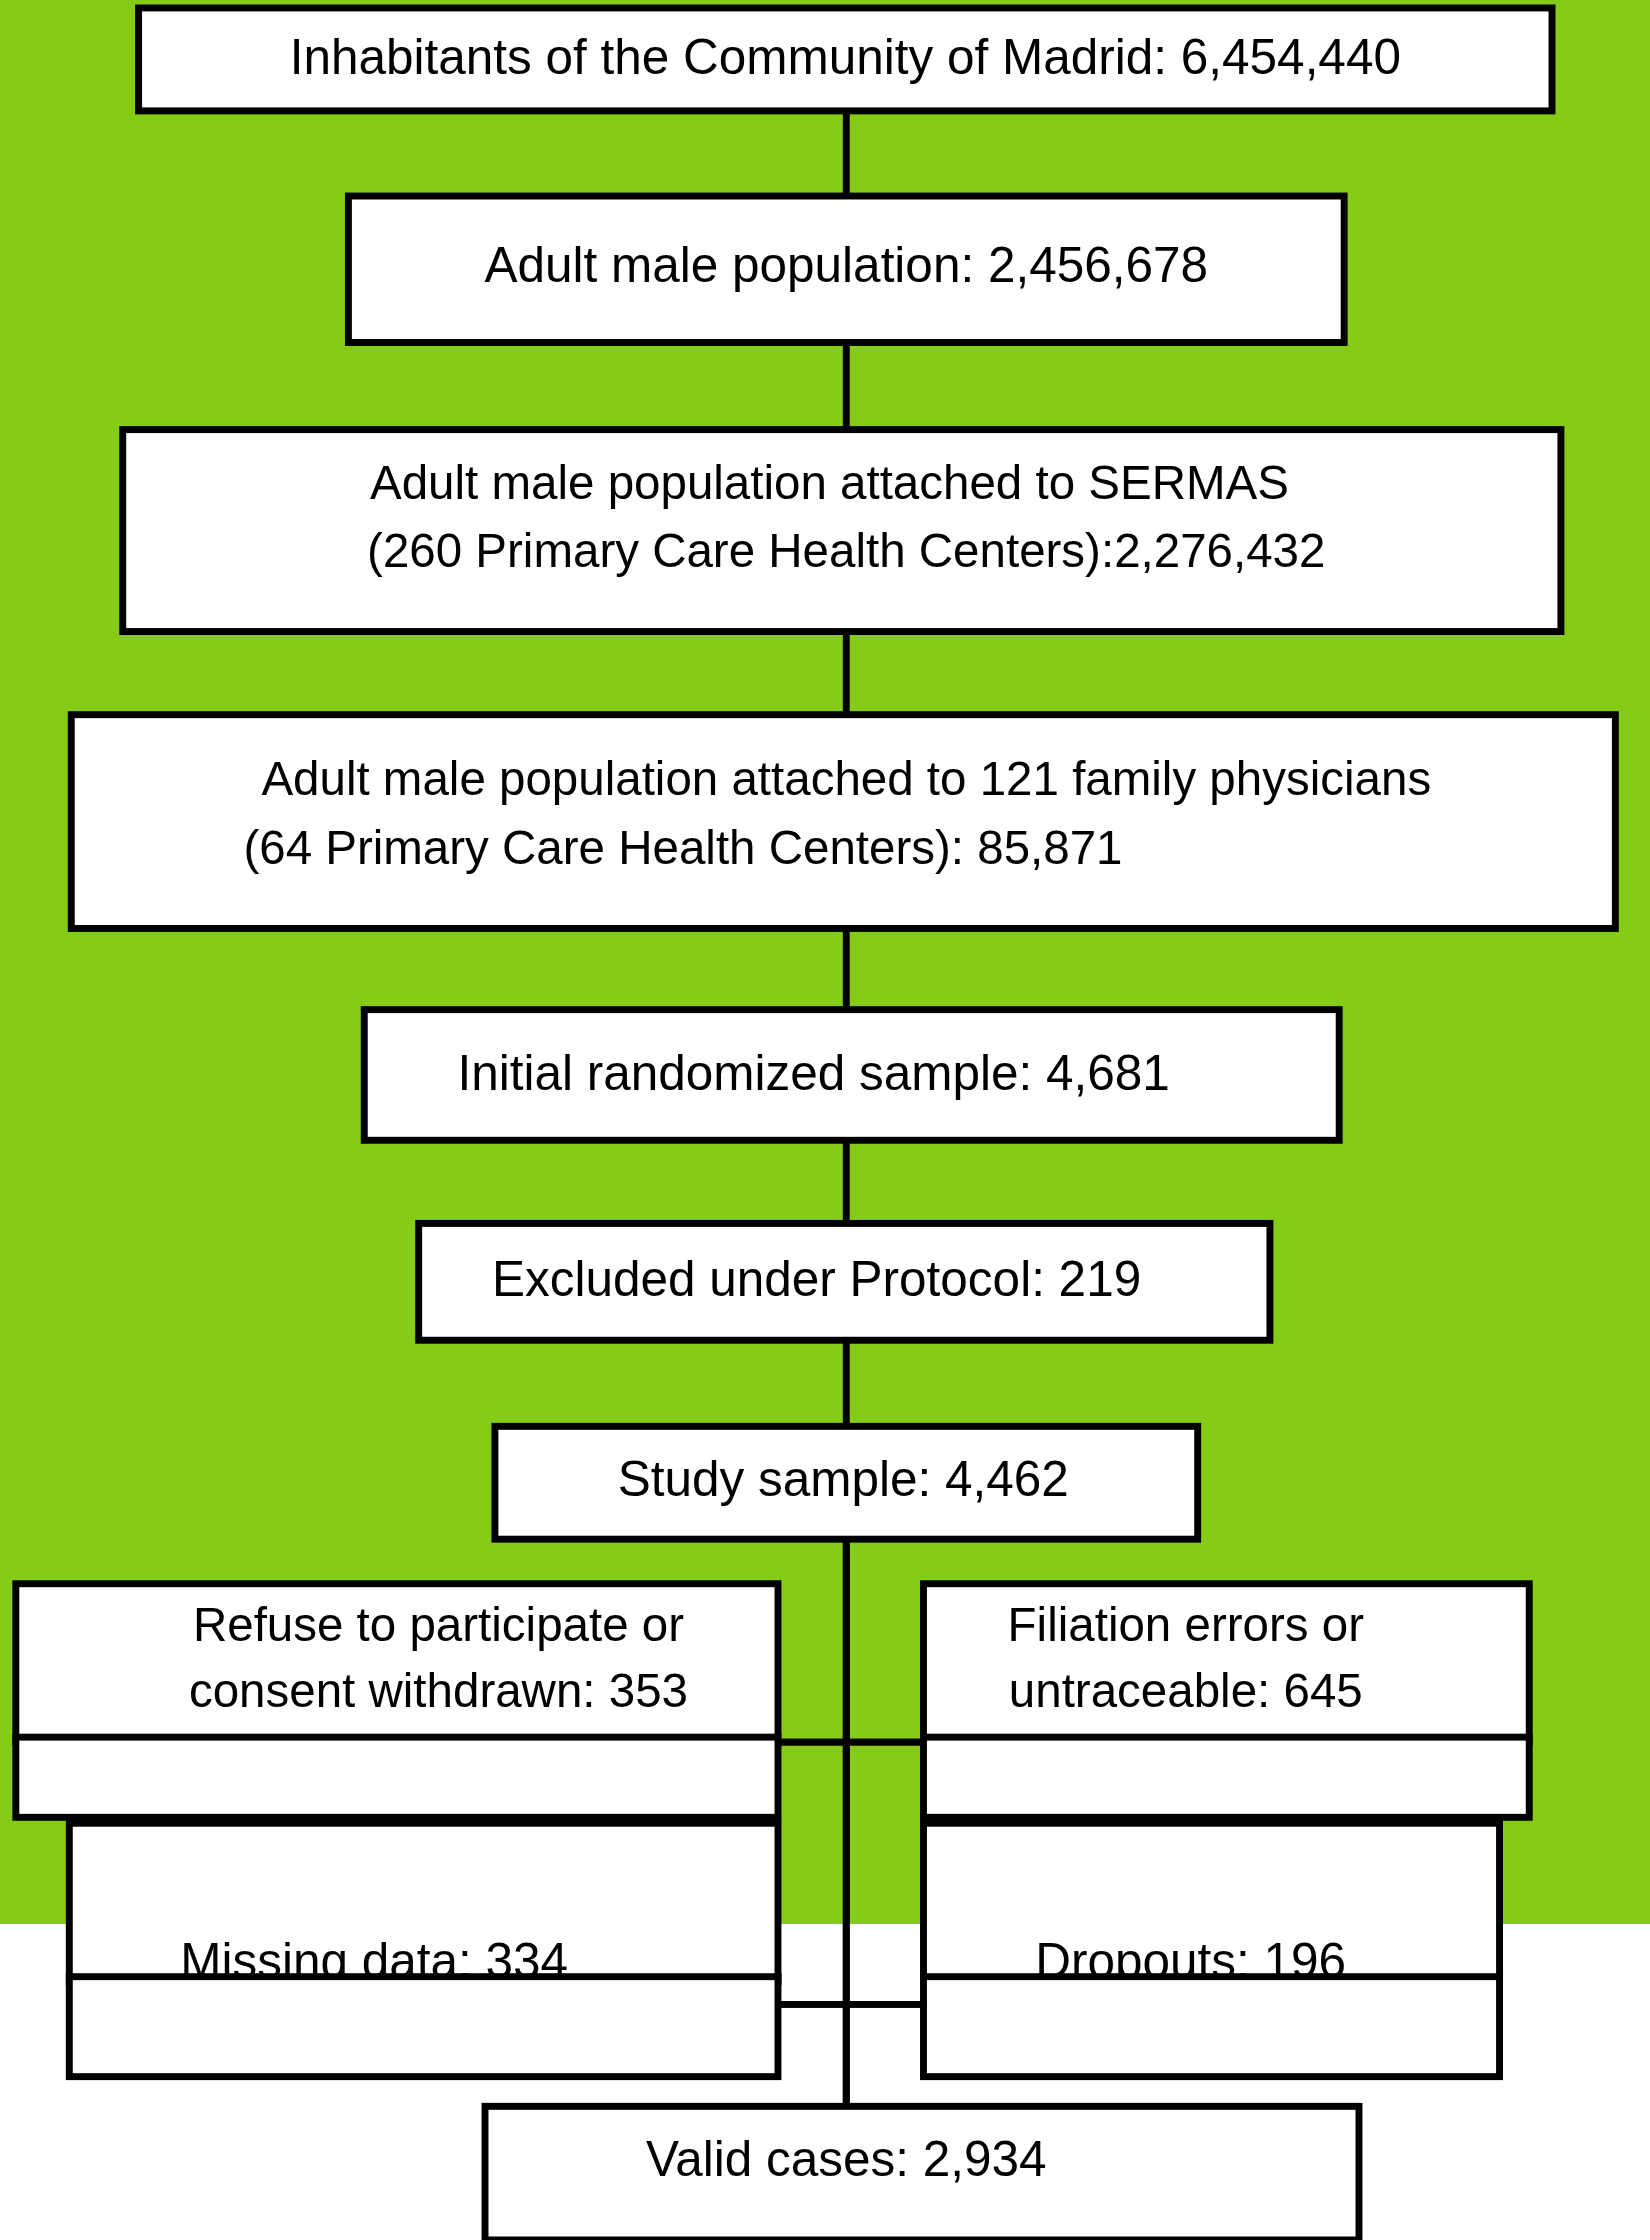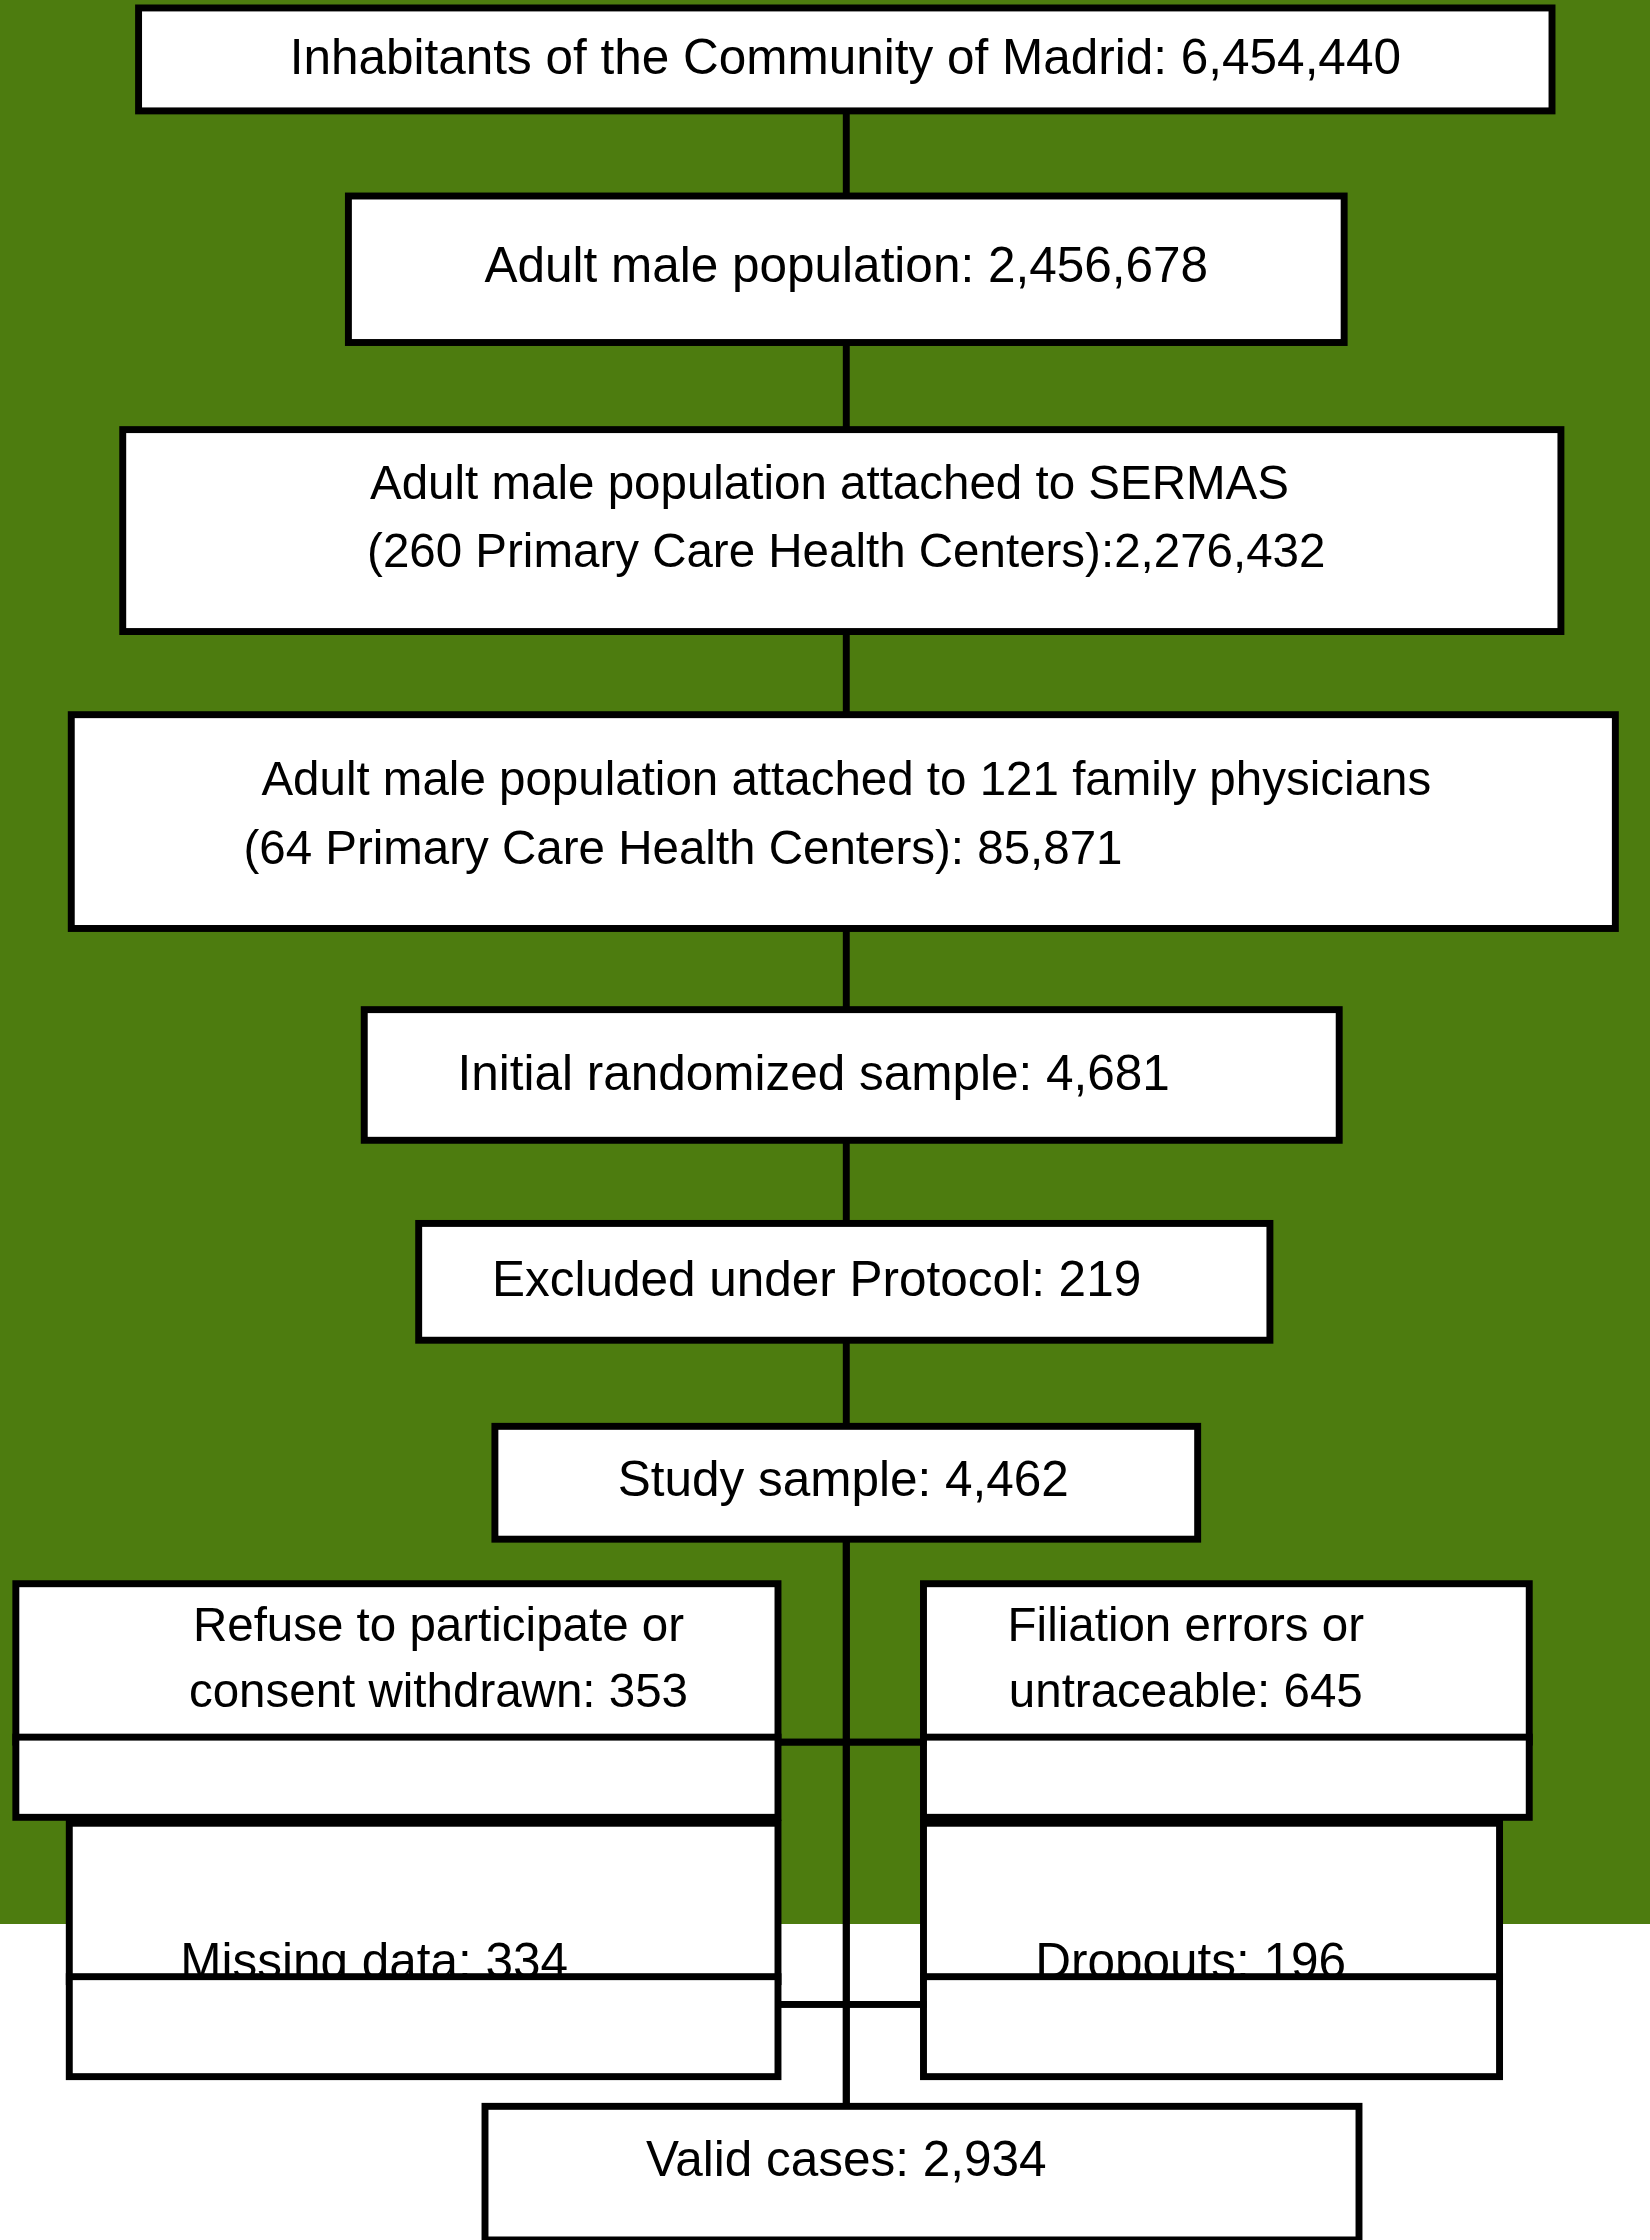--- a/index.html
+++ b/index.html
@@ -10,21 +10,21 @@
   body {
     width: 1650px;
     height: 2240px;
     overflow: hidden;
     font-family: "Liberation Sans", sans-serif;
   }
   #flow-root {
     position: relative;
     width: 1650px;
     height: 1924px;
-    background: #4d7c0f;
+    background: #84cc16;
   }
   svg.flow-svg {
     position: absolute;
     top: 0;
     left: 0;
     width: 1650px;
     height: 2240px;
     display: block;
   }
   .node-box {

